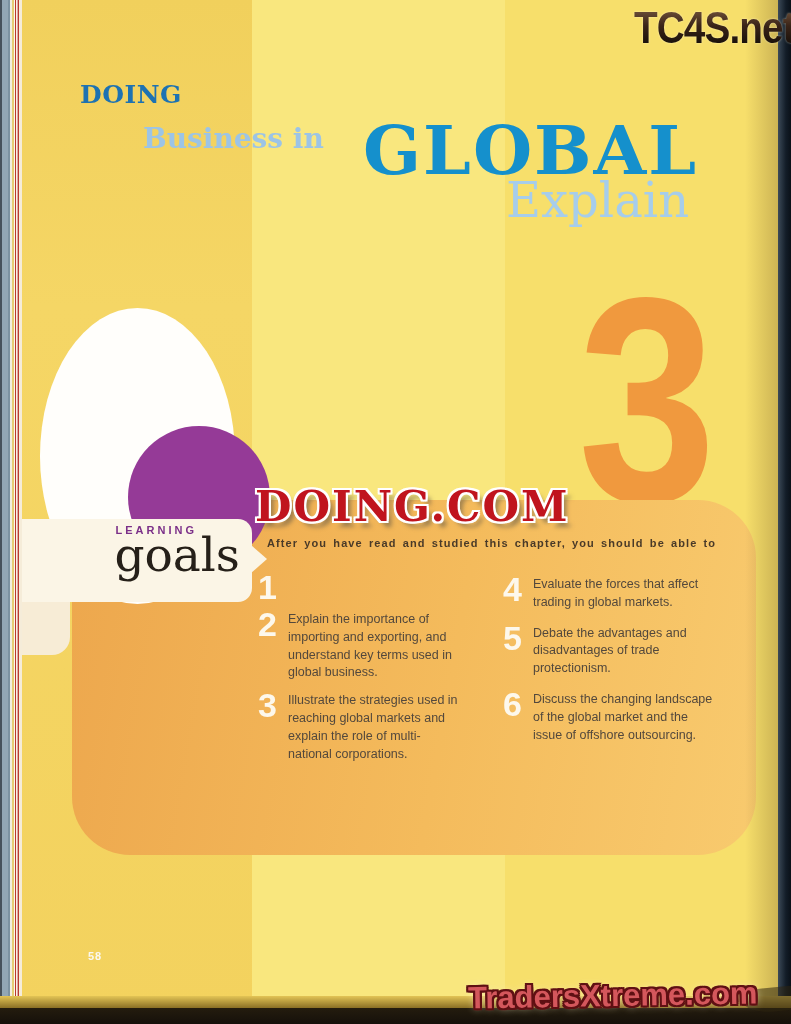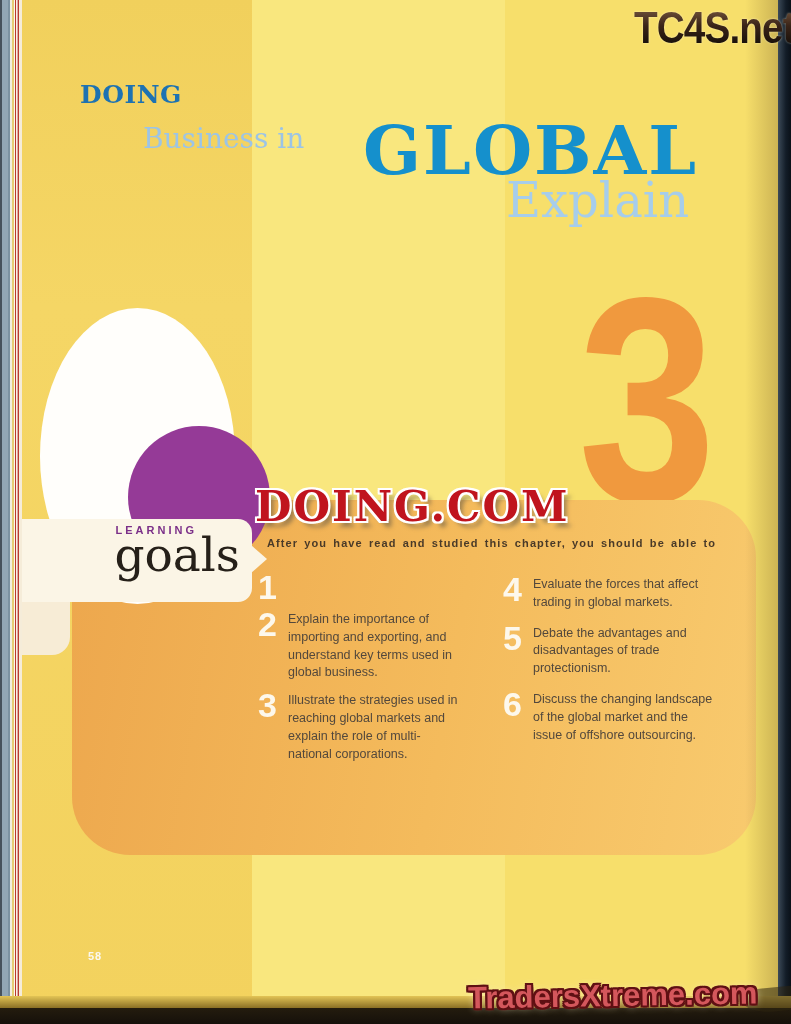--- a/index.html
+++ b/index.html
@@ -31,21 +31,21 @@
     background:#fbf5e6;border-radius:0 14px 14px 0;padding-top:5px;box-sizing:border-box;text-align:right;}
   .tab:after{content:"";position:absolute;right:-15px;top:26px;width:0;height:0;
     border-top:14px solid transparent;border-bottom:14px solid transparent;border-left:16px solid #fbf5e6;}
   .tab-eyebrow{display:block;margin-right:55px;font:700 11px/12px "Liberation Sans",sans-serif;
     letter-spacing:3px;color:#7b2f88;}
   .tab-heading{display:block;margin-right:12px;margin-top:-5px;
     font:400 47px/1 "DejaVu Serif",serif;color:#262019;}
   
   .t-word{position:absolute;z-index:2;font-family:"DejaVu Serif",serif;}
   .t1{left:80px;top:80px;font-size:25px;font-weight:700;color:#1d72b2;letter-spacing:.5px;}
-  .t2{left:143px;top:122px;font-size:28px;font-weight:400;color:#9cc4e6;}
+  .t2{left:143px;top:122px;font-size:28px;font-weight:700;color:#9cc4e6;}
   .t3{left:363px;top:110px;font-size:68px;font-weight:700;color:#1590cc;letter-spacing:2px;}
   .t4{left:506px;top:172px;font-size:48px;font-weight:400;color:#a6cdeb;}
   
   .intro{position:absolute;left:267px;top:536px;z-index:7;white-space:nowrap;
     font:700 11px/14px "Liberation Sans",sans-serif;letter-spacing:1.1px;word-spacing:2px;color:#4a3a28;}
   
   .goal-col{position:absolute;z-index:7;}
   .col1{left:258px;top:574px;width:218px;}
   .col2{left:503px;top:576px;width:222px;}
   .goal{display:flex;align-items:flex-start;}

